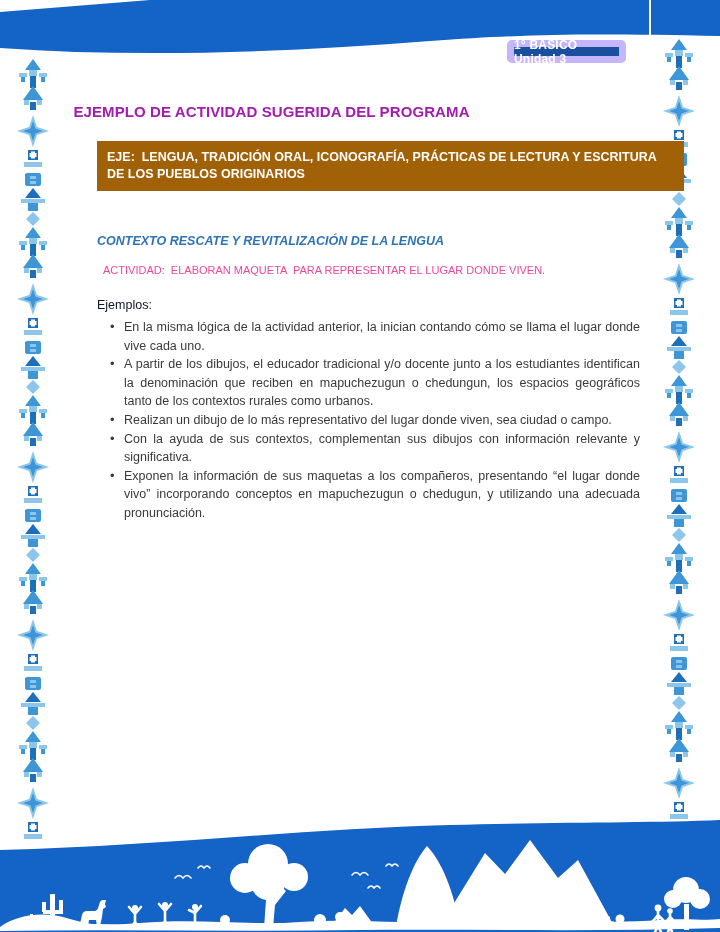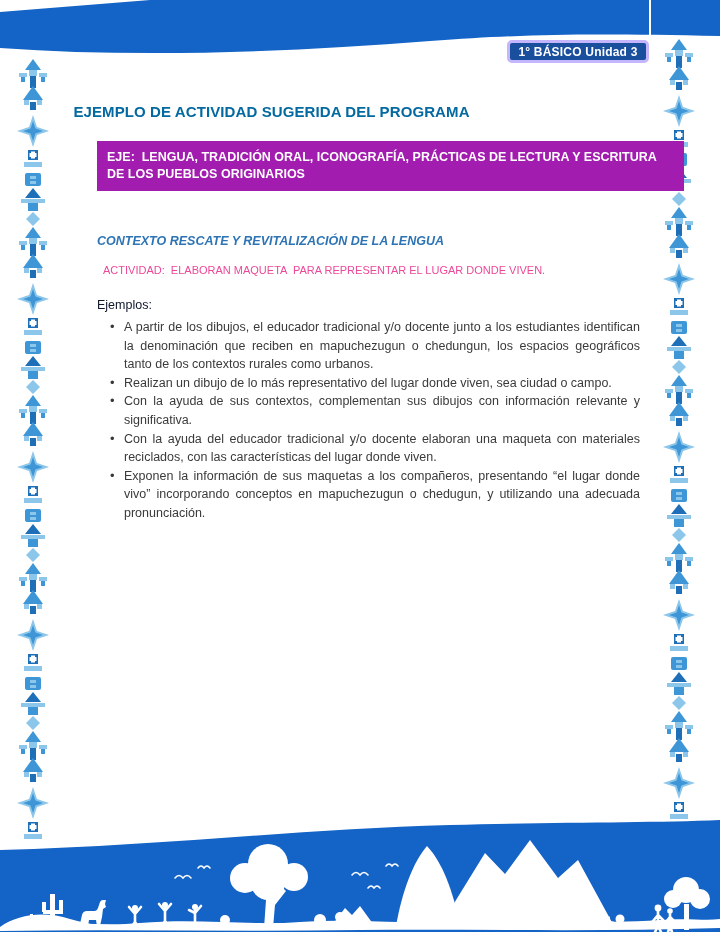--- a/index.html
+++ b/index.html
@@ -7,41 +7,41 @@
   body {
     position:relative; overflow:hidden; background:#ffffff;
     font-family:"Liberation Sans","DejaVu Sans",sans-serif;
     -webkit-font-smoothing:antialiased;
   }
   .abs { position:absolute; }
 
   
   .top-band { left:0; top:0; width:720px; height:66px; }
   .unit-badge {
-    left:507px; top:40px; width:142px; height:23px;
-    background:#1a4f9e; border:3px solid #c4b5fd; border-radius:5px;
+    left:507px; top:40px; width:119px; height:23px;
+    background:#1a4f9e; border:7px solid #c4b5fd; border-radius:5px;
     color:#ffffff; font-size:12px; font-weight:bold;
     display:flex; align-items:center; justify-content:center;
     letter-spacing:.2px;
   }
 
   
   .border-col { top:0; width:34px; height:932px; }
   .border-left  { left:16px; }
   .border-right { left:662px; }
 
   
   .content { left:97px; top:0; width:543px; }
   .doc-title {
     top:103px; width:543px; text-align:center;
-    font-size:15px; font-weight:bold; color:#0369a1; letter-spacing:.1px;
+    font-size:15px; font-weight:bold; color:#a21caf; letter-spacing:.1px;
   }
   .eje-box {
     top:141px; width:587px; min-height:49px;
-    background:#a21caf; color:#ffffff;
+    background:#a16207; color:#ffffff;
     font-size:12.5px; font-weight:bold; line-height:17px;
     padding:8px 10px; white-space:pre-wrap;
   }
   .contexto {
     top:234px; width:543px;
     color:#2e74b5; font-size:12.5px; font-weight:bold; white-space:pre-wrap;font-style:italic;
   }
   .actividad {
     top:264px; width:543px; padding-left:6px;
     color:#ec4899; font-size:11px; white-space:pre-wrap;
@@ -150,24 +150,24 @@
 
 <div class="abs content eje-box">EJE:  LENGUA, TRADICIÓN ORAL, ICONOGRAFÍA, PRÁCTICAS DE LECTURA Y ESCRITURA DE LOS PUEBLOS ORIGINARIOS</div>
 
 <div class="abs content contexto">CONTEXTO RESCATE Y REVITALIZACIÓN DE LA LENGUA</div>
 
 <div class="abs content actividad">ACTIVIDAD:  ELABORAN MAQUETA  PARA REPRESENTAR EL LUGAR DONDE VIVEN.</div>
 
 <div class="abs content ejemplos">Ejemplos:</div>
 
 <ul class="abs content bullet-list">
+    <li>En la misma lógica de la actividad anterior, la inician contando cómo se llama el lugar donde vive cada uno.</li>
     <li>A partir de los dibujos, el educador tradicional y/o docente junto a los estudiantes identifican la denominación que reciben en mapuchezugun o chedungun, los espacios geográficos tanto de los contextos rurales como urbanos.</li>
     <li>Realizan un dibujo de lo más representativo del lugar donde viven, sea ciudad o campo.</li>
     <li>Con la ayuda de sus contextos, complementan sus dibujos con información relevante y significativa.</li>
-    <li>Con la ayuda del educador tradicional y/o docente elaboran una maqueta con materiales reciclados, con las características del lugar donde viven.</li>
     <li>Exponen la información de sus maquetas a los compañeros, presentando “el lugar donde vivo” incorporando conceptos en mapuchezugun o chedugun, y utilizando una adecuada pronunciación.</li>
   </ul>
 
 <svg class="abs footer-scene" viewBox="0 0 720 112" preserveAspectRatio="none">
   <path d="M0,30 C160,26 300,9 450,5 C560,2 650,3 720,0 L720,112 L0,112 Z" fill="#1463c6"></path>
   <g fill="#ffffff">
 
     <path d="M0,108 C40,96 90,108 140,103 C200,98 250,106 300,102 C360,98 420,106 480,101 C540,97 600,105 660,100 C690,98 705,101 720,99 L720,108 C600,112 480,109 360,110 C240,112 120,109 0,111 Z"></path>
 
     <path d="M0,107 C18,94 45,91 70,99 C88,104 102,106 112,108 L0,108 Z"></path>

